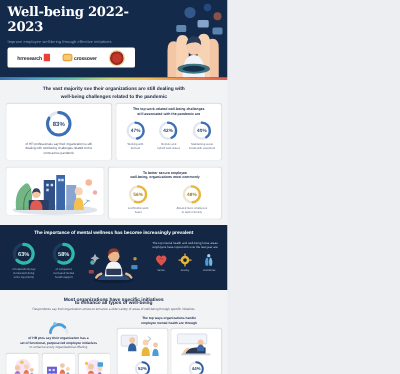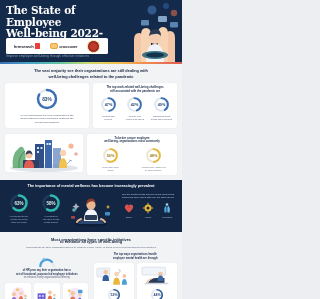--- a/index.html
+++ b/index.html
@@ -116,21 +116,20 @@
         <path d="M50 62 L50 34 Q50 27 55 27 Q60 27 60 34 L60 62 Z" fill="#f7d3b4"></path>
 
         <path d="M38 62 Q38 44 47 44 Q56 44 56 62 Z" fill="#f0f4f8"></path>
         <circle cx="47" cy="38" r="6" fill="#f5cdb0"></circle>
         <path d="M41 36 Q42 29 47 29 Q53 29 53 36 Q50 33 47 34 Q43 34 41 36 Z" fill="#2a3b55"></path>
         <ellipse cx="47" cy="55" rx="13" ry="4" fill="#1c5f73" opacity=".85"></ellipse>
         <ellipse cx="47" cy="55" rx="9" ry="2.4" fill="#143249"></ellipse>
       </svg>
     </div>
     <div class="hdr-left">
-      <div class="hdr-title">The State of Employee</div>
       <div class="hdr-title">Well-being 2022-2023</div>
       <div class="hdr-sub">Improve employee well-being through effective initiatives</div>
     </div>
     <div class="logobar">
       <div class="logo-item">
         <span class="logo-txt">hrresearch</span>
         <span class="logo-mark"></span>
       </div>
       <div class="logo-item">
         <span class="logo-pill"></span>

